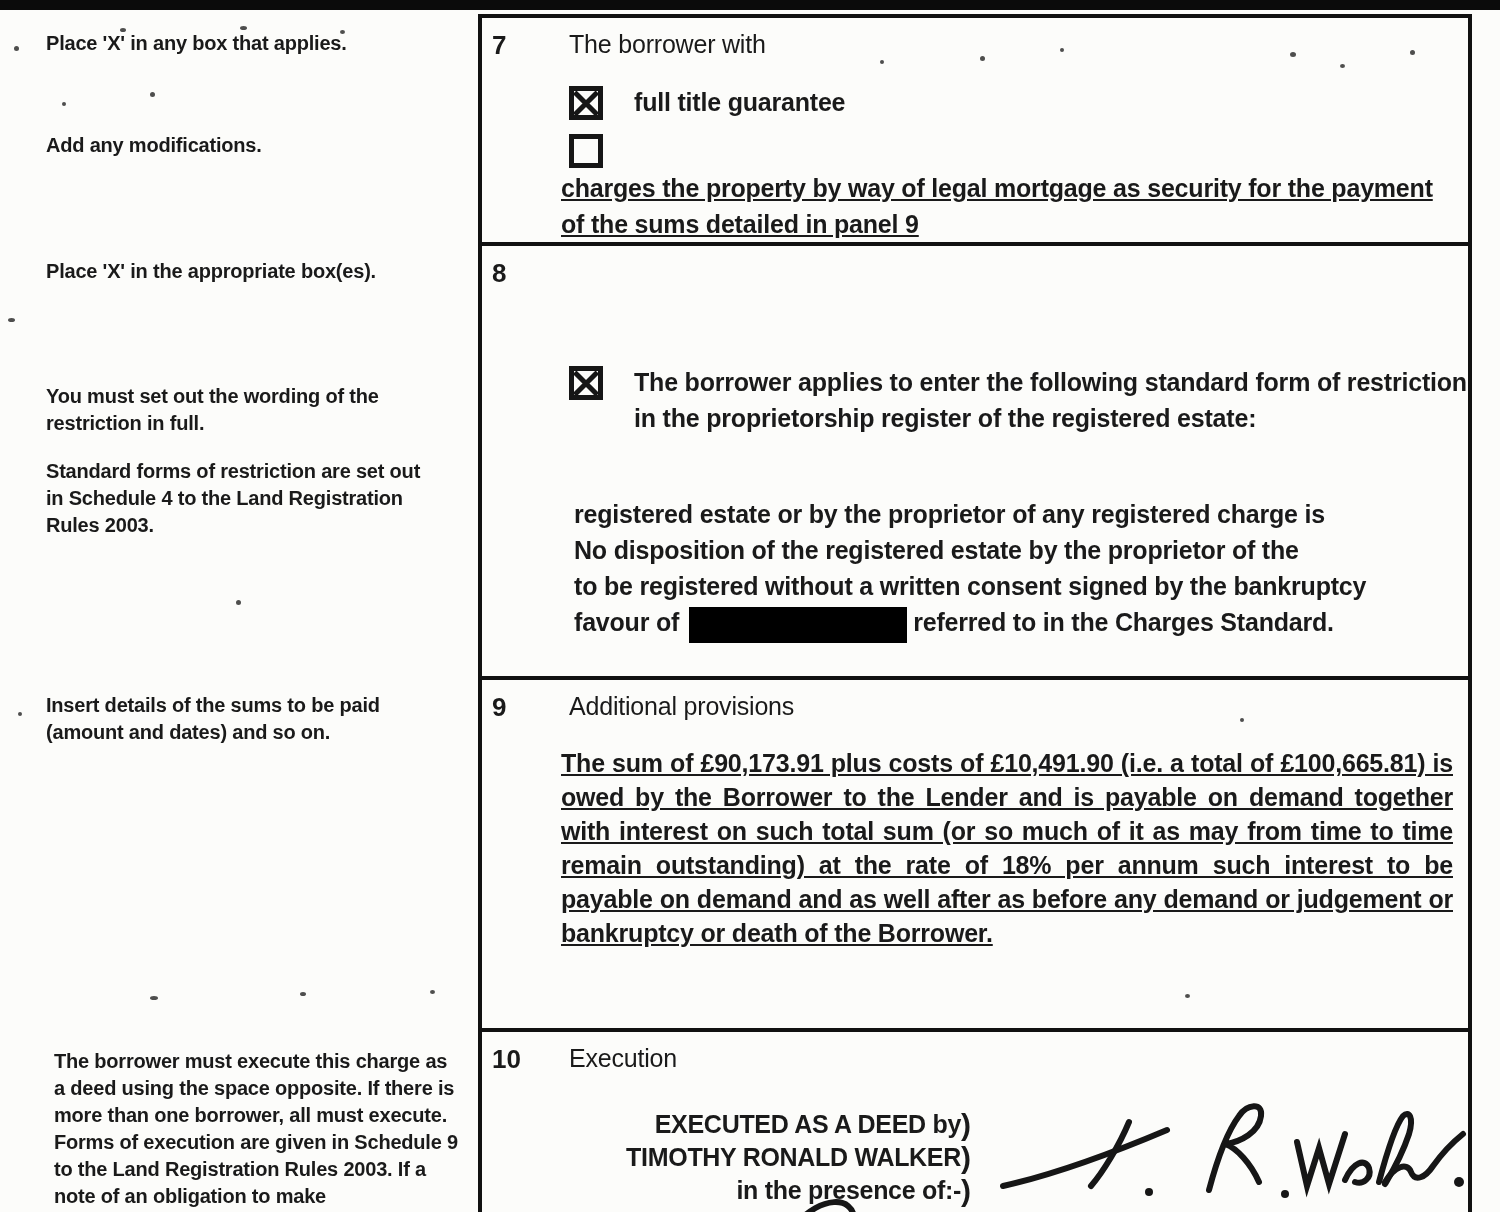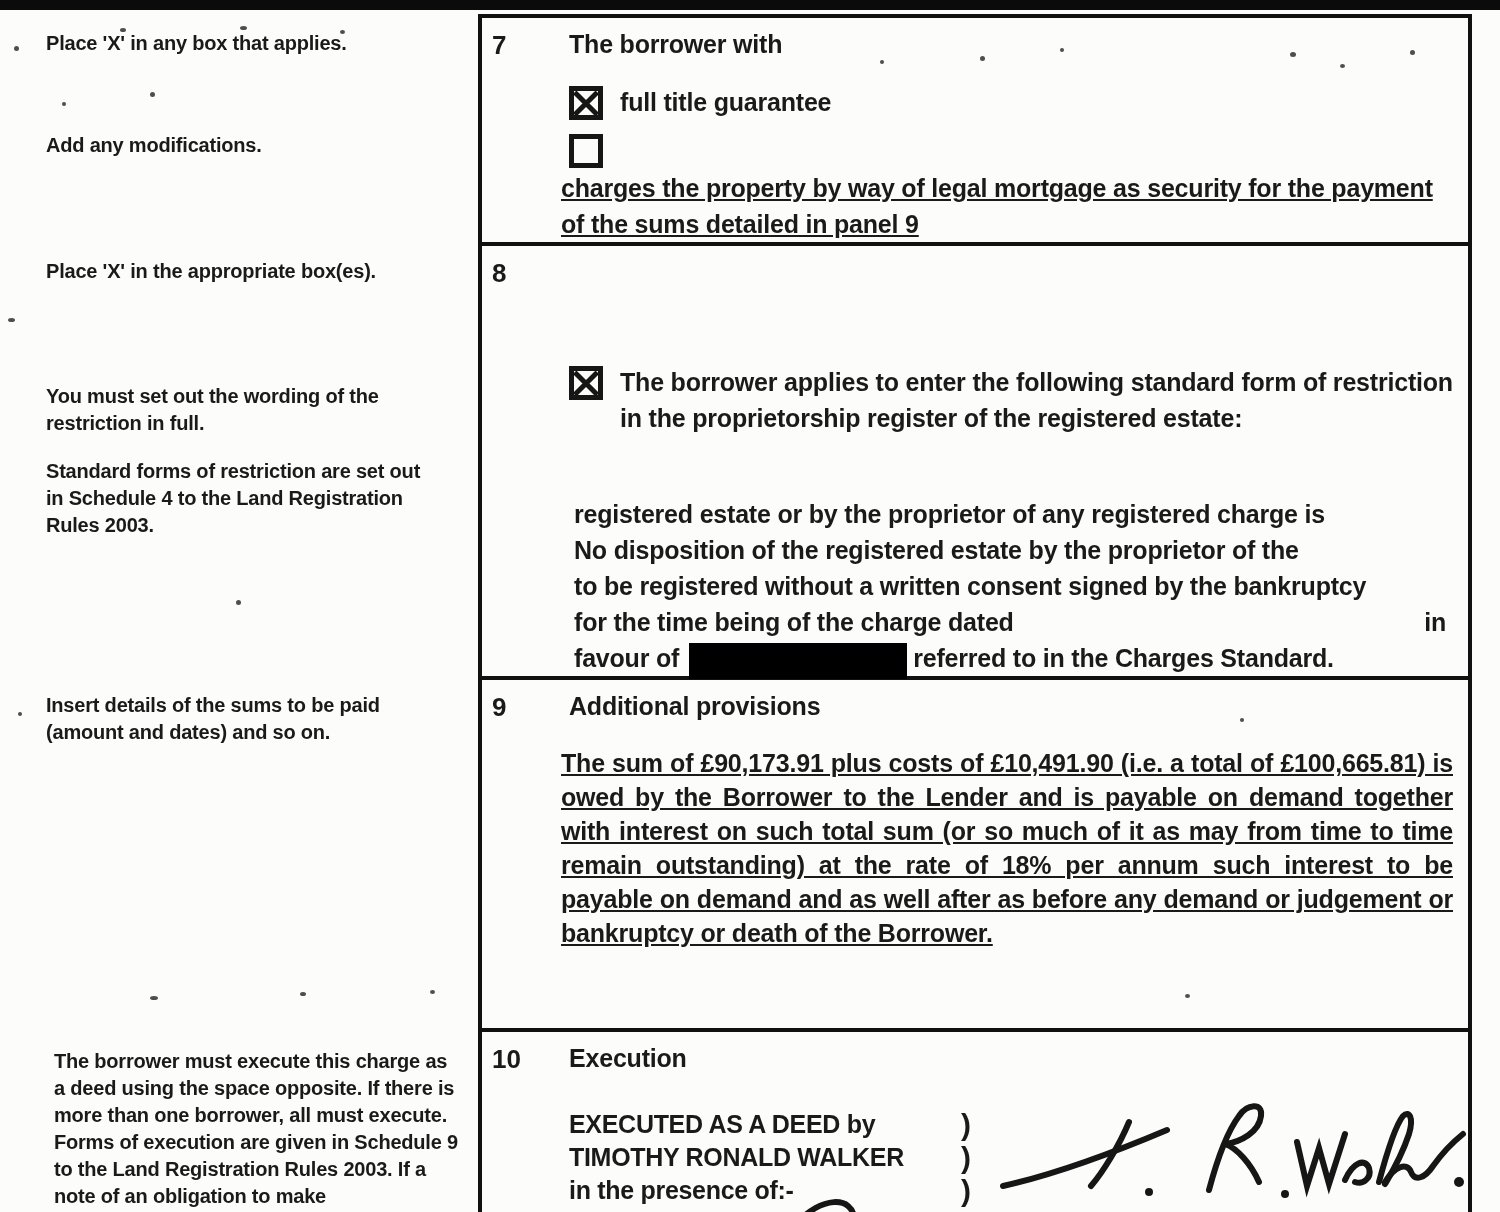--- a/index.html
+++ b/index.html
@@ -59,35 +59,35 @@
   .p8{height:434px}
   .p9{height:352px}
   .p10{height:176px}
 
   .panel-number{
     position:absolute;left:10px;top:12px;
     font-size:26px;font-weight:700;
   }
   .panel-title{
     position:absolute;left:87px;top:12px;
-    font-size:25px;font-weight:700;letter-spacing:-.2px;
+    font-size:25px;font-weight:400;letter-spacing:-.2px;
   }
 
   
   .cb-row{position:absolute;left:87px;display:flex;align-items:flex-start;}
   .checkbox{
     width:24px;height:24px;border:5px solid #161616;flex:none;position:relative;margin-top:2px;
   }
   .checkbox.checked::before,.checkbox.checked::after{
     content:"";position:absolute;left:-4px;top:10px;width:32px;height:5px;background:#161616;
   }
   .checkbox.checked::before{transform:rotate(45deg)}
   .checkbox.checked::after{transform:rotate(-45deg)}
   .cb-label{
-    margin-left:17px;font-size:25px;font-weight:700;line-height:36px;letter-spacing:-.2px;
+    margin-left:31px;font-size:25px;font-weight:700;line-height:36px;letter-spacing:-.2px;
   }
 
   .body-text{
     position:absolute;left:79px;
     font-size:25px;font-weight:700;line-height:36px;letter-spacing:-.2px;text-decoration:underline;
   }
 
   
   .p7-cb1{top:66px}
   .p7-cb2{top:114px}
@@ -111,21 +111,21 @@
 
   
   .p9-body{
     top:66px;width:892px;text-align:justify;line-height:34px;font-size:25px;
   }
 
   
   .exec-block{position:absolute;left:87px;top:76px;}
   .exec-row{display:flex;align-items:flex-start;}
   .exec-text{
-    width:392px;font-size:25px;font-weight:700;line-height:33px;letter-spacing:-.3px;
+    width:392px;font-size:25px;font-weight:700;line-height:33px;letter-spacing:-.3px;text-align:right;
   }
   .exec-bracket{font-size:30px;font-weight:700;line-height:33px;}
   .signature{position:absolute;left:515px;top:58px;width:470px;height:130px;}
   .witness-sig{position:absolute;left:300px;top:158px;width:130px;height:60px;}
 </style>
 </head>
 <body>
 
 <div class="topbar"></div>
 <div class="speck s1"></div>
@@ -175,24 +175,20 @@
   <div class="panel p8">
     <div class="panel-number">8</div>
     <div class="cb-row p8-cb2">
       <div class="checkbox checked"></div>
       <div class="cb-label">The borrower applies to enter the following standard form of restriction in the proprietorship register of the registered estate:</div>
     </div>
     <div class="restriction">
       <div>registered estate or by the proprietor of any registered charge is</div>
       <div>No disposition of the registered estate by the proprietor of the</div>
       <div>to be registered without a written consent signed by the bankruptcy</div>
-      <div class="restr-line4">
-        <span>for the time being of the charge dated</span>
-        <span>in</span>
-      </div>
       <div class="restr-line5">
         <span>favour of</span>
         <span class="redaction"></span>
         <span>referred to in the Charges Standard.</span>
       </div>
     </div>
   </div>
 
   <div class="panel p9">
     <div class="panel-number">9</div>

